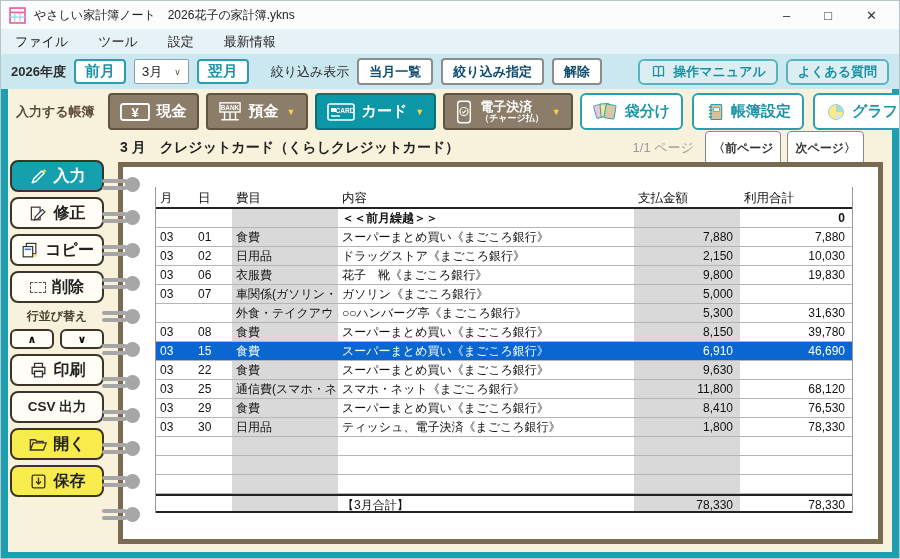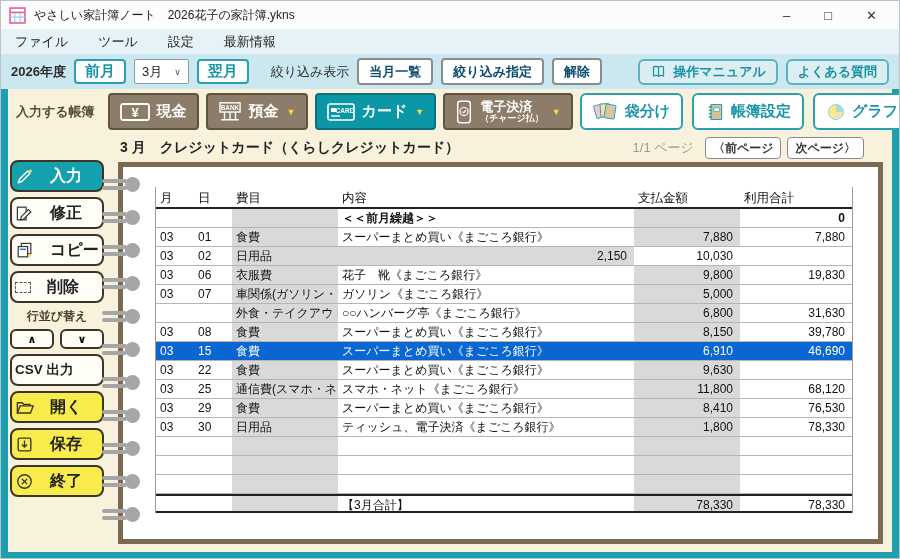--- a/index.html
+++ b/index.html
@@ -41,25 +41,25 @@
   .tab .two-line .sub { font-size:9px; font-weight:bold; }
   .right-btns { margin-left:auto; display:flex; gap:9px; padding-right:2px; }
   .btn-feature { height:37px; background:#fff; border:2px solid #2b9fb0; border-radius:6px; color:#1a95a8; font-weight:bold; font-size:15px; display:flex; align-items:center; gap:6px; padding:0 11px; white-space:nowrap; }
 
   
   .content { position:relative; height:calc(100% - 45px); }
   .page-header { position:absolute; left:112px; right:28px; top:1px; display:flex; align-items:center; height:26px; }
   .ph-title { font-weight:bold; font-size:14px; color:#222; white-space:nowrap; }
   .ph-right { margin-left:auto; display:flex; gap:6px; align-items:center; }
   .ph-page { color:#9a9a9a; font-size:13px; margin-right:5px; }
-  .btn-page { background:#fff; border:1px solid #888; border-radius:4px; height:22px; font-size:12px; font-weight:bold; color:#333; padding:4px 7px; display:flex; align-items:center; }
+  .btn-page { background:#fff; border:1px solid #888; border-radius:4px; height:22px; font-size:12px; font-weight:bold; color:#333; padding:16px 7px; display:flex; align-items:center; }
 
   
   .sidebar { position:absolute; left:2px; top:26px; width:94px; display:flex; flex-direction:column; gap:5px; }
-  .sbtn { height:32px; background:#fffef6; border:2px solid #3b3428; border-radius:8px; font-size:16px; font-weight:bold; color:#222; display:flex; align-items:center; gap:16px; padding:0 3px; white-space:nowrap; }
+  .sbtn { height:32px; background:#fffef6; border:2px solid #3b3428; border-radius:8px; font-size:16px; font-weight:bold; color:#222; display:flex; align-items:center; justify-content:center; gap:6px; padding:0 3px; white-space:nowrap; }
   .sbtn.active { background:#14a0ad; color:#fff; }
   .sbtn.yellow { background:#f8ec4d; }
   .sbtn.csv { font-size:13.5px; }
   .sort-label { font-size:12px; font-weight:bold; color:#4a3f2e; text-align:center; margin:0 0 -1px; }
   .sort-row { display:flex; gap:6px; justify-content:center; }
   .sort-btn { width:44px; height:20px; background:#fffef6; border:2px solid #3b3428; border-radius:6px; font-weight:bold; font-size:11px; display:flex; align-items:center; justify-content:center; }
   .icon { display:inline-flex; align-items:center; }
   .dashed-box { width:16px; height:11px; border:1.6px dashed #555; }
 
   
@@ -281,49 +281,50 @@
         <span class="sort-label">行並び替え</span>
         <span class="sort-row">
           <span class="sort-btn">
               <span>∧</span>
             </span>
           <span class="sort-btn">
               <span>∨</span>
             </span>
         </span>
 
+        <span class="sbtn">
+          <span class="icon">
+            <svg viewBox="0 0 24 24" width="19" height="19">
+                <path d="M7 8V3h10v5" fill="none" stroke="#333" stroke-width="1.7"></path>
+                <rect x="4" y="8" width="16" height="8" fill="none" stroke="#333" stroke-width="1.7"></rect>
+                <path d="M7 13h10v7H7z" fill="#fff" stroke="#333" stroke-width="1.7"></path>
+              </svg>
+          </span>
+          <span>印刷</span>
+        </span>
         <span class="sbtn csv">
           <span>CSV 出力</span>
         </span>
         <span class="sbtn yellow">
           <span class="icon">
             <svg viewBox="0 0 24 24" width="19" height="19">
                 <path d="M3 19V6h6l2 2h8v2" fill="none" stroke="#3b3422" stroke-width="1.7"></path>
                 <path d="M3 19l3.5-9H23l-3.5 9z" fill="none" stroke="#3b3422" stroke-width="1.7"></path>
               </svg>
           </span>
           <span>開く</span>
         </span>
         <span class="sbtn yellow">
           <span class="icon">
             <svg viewBox="0 0 24 24" width="19" height="19">
                 <rect x="4" y="4" width="16" height="16" rx="2" fill="none" stroke="#3b3422" stroke-width="1.7"></rect>
                 <path d="M12 7v8M8.8 12l3.2 3.2 3.2-3.2" fill="none" stroke="#3b3422" stroke-width="1.7"></path>
               </svg>
           </span>
           <span>保存</span>
-        </span>
-        <span class="sbtn yellow">
-          <span class="icon">
-            <svg viewBox="0 0 24 24" width="19" height="19">
-                <circle cx="12" cy="12" r="8.5" fill="none" stroke="#3b3422" stroke-width="1.7"></circle>
-                <path d="M8.7 8.7l6.6 6.6M15.3 8.7l-6.6 6.6" stroke="#3b3422" stroke-width="1.7"></path>
-              </svg>
-          </span>
-          <span>終了</span>
         </span>
       </div>
 
       <div class="page">
         <div class="table">
             <div class="trow thead">
               <div class="cell c-m">月</div>
               <div class="cell c-d">日</div>
               <div class="cell c-cat">費目</div>
               <div class="cell c-desc">内容</div>
@@ -343,20 +344,21 @@
               <div class="cell c-d">01</div>
               <div class="cell c-cat">食費</div>
               <div class="cell c-desc">スーパーまとめ買い《まごころ銀行》</div>
               <div class="cell c-pay">7,880</div>
               <div class="cell c-total">7,880</div>
             </div>
             <div class="trow data">
               <div class="cell c-m">03</div>
               <div class="cell c-d">02</div>
               <div class="cell c-cat">日用品</div>
+              <div class="cell c-desc">ドラッグストア《まごころ銀行》</div>
               <div class="cell c-pay">2,150</div>
               <div class="cell c-total">10,030</div>
             </div>
             <div class="trow data">
               <div class="cell c-m">03</div>
               <div class="cell c-d">06</div>
               <div class="cell c-cat">衣服費</div>
               <div class="cell c-desc">花子　靴《まごころ銀行》</div>
               <div class="cell c-pay">9,800</div>
               <div class="cell c-total">19,830</div>
@@ -367,21 +369,21 @@
               <div class="cell c-cat">車関係(ガソリン・…</div>
               <div class="cell c-desc">ガソリン《まごころ銀行》</div>
               <div class="cell c-pay">5,000</div>
               <div class="cell c-total"></div>
             </div>
             <div class="trow data">
               <div class="cell c-m"></div>
               <div class="cell c-d"></div>
               <div class="cell c-cat">外食・テイクアウト</div>
               <div class="cell c-desc">○○ハンバーグ亭《まごころ銀行》</div>
-              <div class="cell c-pay">6,800</div>
+              <div class="cell c-pay">5,300</div>
               <div class="cell c-total">31,630</div>
             </div>
             <div class="trow data">
               <div class="cell c-m">03</div>
               <div class="cell c-d">08</div>
               <div class="cell c-cat">食費</div>
               <div class="cell c-desc">スーパーまとめ買い《まごころ銀行》</div>
               <div class="cell c-pay">8,150</div>
               <div class="cell c-total">39,780</div>
             </div>

